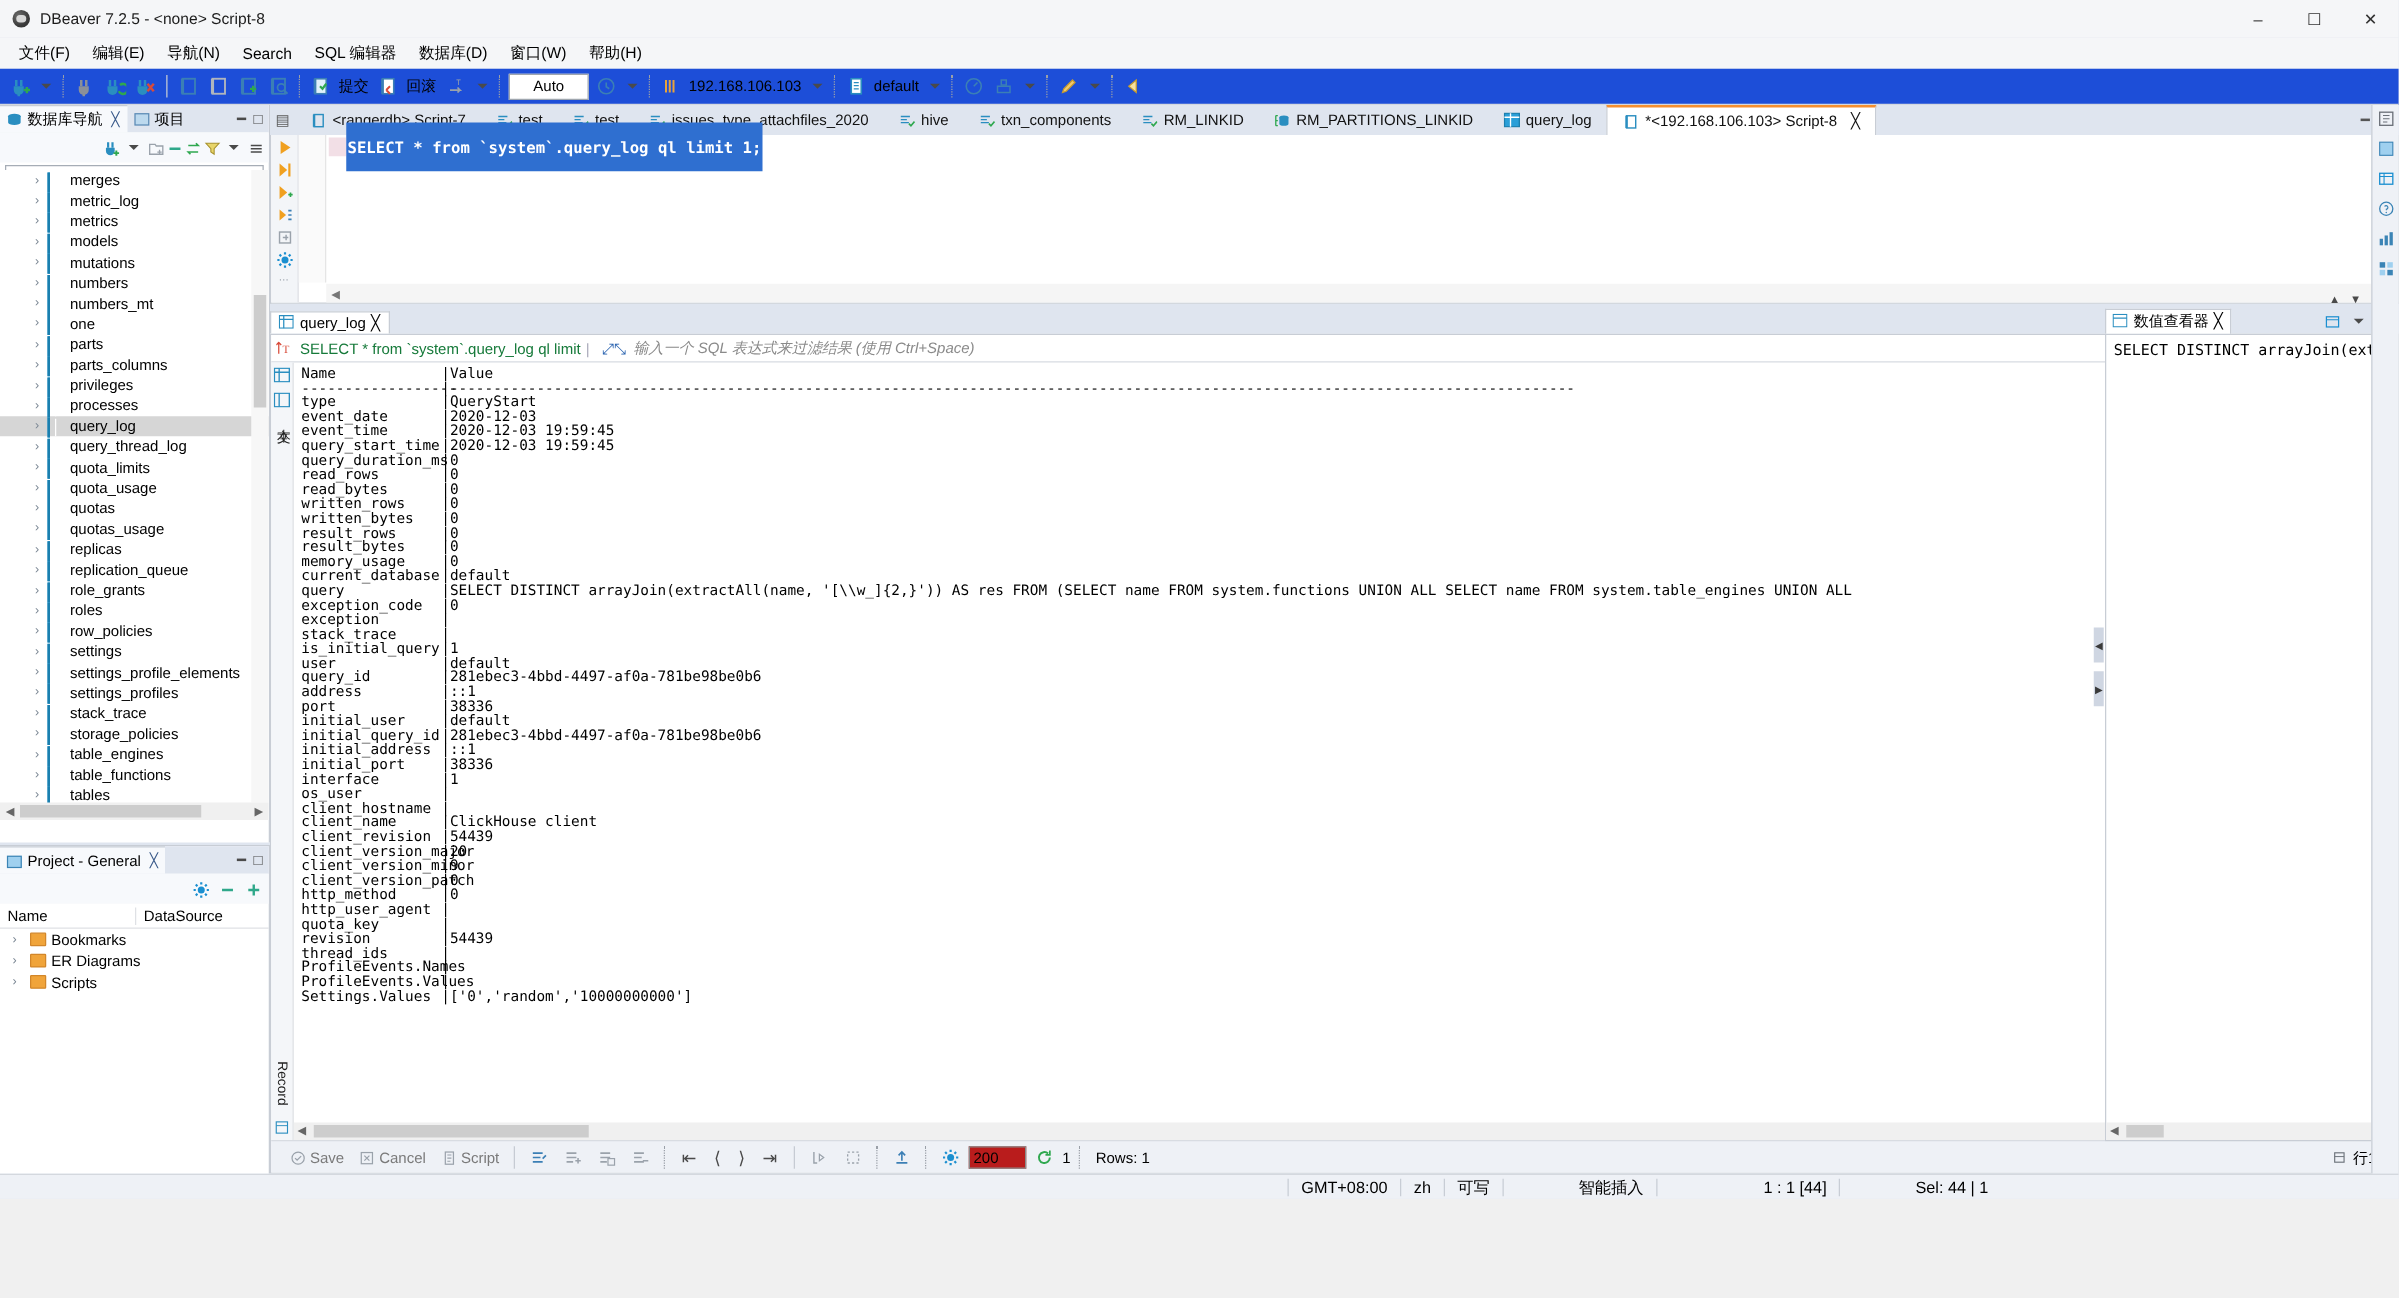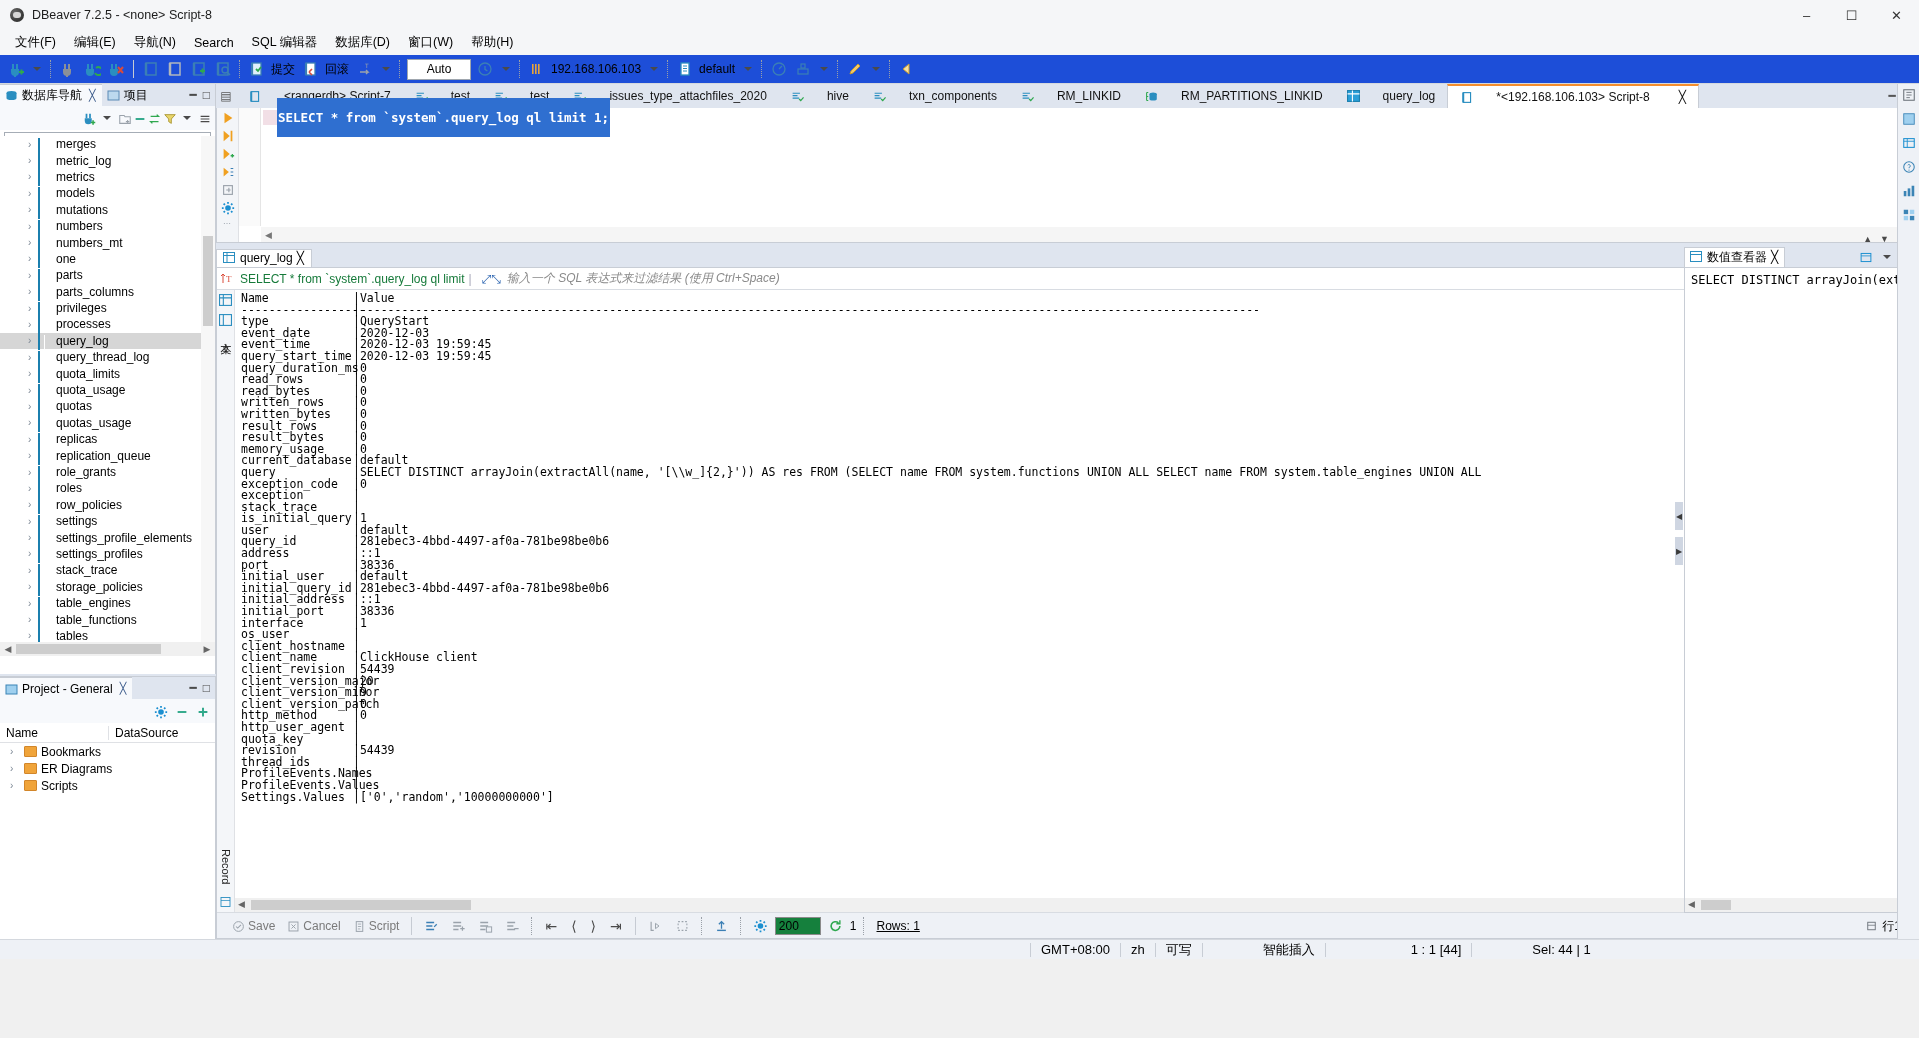--- a/index.html
+++ b/index.html
@@ -99,21 +99,21 @@
   .proj-head { height: 20px; display:flex; align-items:center; font-size:12px; border-bottom:1px solid #dfe1e5; }
   .proj-head .c1 { width: 108px; padding-left: 6px; }
   .proj-head .c2 { flex:1; border-left:1px solid #dfe1e5; padding-left:6px; }
   .pitem { height: 17px; display:flex; align-items:center; padding-left: 10px; font-size:12px; gap:4px;}
   .folder { width:13px; height:11px; background:#f0a43a; border:1px solid #d2862a; border-radius:1px; position:relative;}
 
   
   .editor-area { position: absolute; left: 216px; top: 84px; right: 0; bottom: 20px; background: #dfe5ef; }
   .etabs { height: 24px; display: flex; align-items: stretch; font-size: 12px; background:#dfe5ef; }
   .elead { width: 20px; display:flex; align-items:center; justify-content:center; color:#5a5a5a; }
-  .etab { display: flex; align-items: center; gap: 23px; padding: 0 12px; white-space: nowrap; color:#111; }
+  .etab { display: flex; align-items: center; gap: 5px; padding: 0 12px; white-space: nowrap; color:#111; }
   .etab.active { background: #ffffff; border: 1px solid #c8cdd5; border-bottom: 0;
                  border-top: 2px solid #f58e2e; }
   .etabs .right-ctrl { margin-left:auto; display:flex; align-items:center; gap:8px; padding-right:8px; color:#555;}
 
   .sqlwrap { position:absolute; left:0; right:0; top:24px; height: 135px; background:#fff;
              border:1px solid #c8cdd5; border-top:0; }
   .sql-vtool { position:absolute; left:0; top:0; width:22px; bottom:0; background:#f3f5f8;
                border-right:1px solid #dfe1e5; display:flex; flex-direction:column; align-items:center; gap:6px; padding-top:3px;}
   .sql-gutter { position:absolute; left:22px; top:0; width:22px; bottom:16px; background:#fafafa;
                 border-right:1px solid #e5e5e5;}
@@ -150,23 +150,23 @@
   .grid-vsb { width:14px; background:#f4f4f4; border-left:1px solid #e1e1e1; position:relative;}
   .grid-vsb .vt { position:absolute; left:2px; top:2px; width:10px; height:420px; background:#cdcdcd; }
   .grid-hsb { position:absolute; left:18px; right:0; bottom:0; height:14px; background:#f0f0f0; }
   .grid-hsb .ht { position:absolute; left:16px; top:2px; height:10px; width:220px; background:#cdcdcd; }
 
   .gridtoolbar { position:absolute; left:0; right:0; bottom:0; height:26px; background:#eef1f6;
                  border-top:1px solid #d8dce2; display:flex; align-items:center; padding-left:10px;
                  font-size:12px; color:#7a7a7a; gap:2px; }
   .gt-item { display:flex; align-items:center; gap:3px; padding: 0 5px; }
   .gt-arrow { padding: 0 6px; color:#4a4a4a; font-size:14px; }
-  .fetchbox { width:46px; height:18px; border:1px solid #8a8a8a; background:#15803d; color:#000;
+  .fetchbox { width:46px; height:18px; border:1px solid #8a8a8a; background:#b91c1c; color:#000;
               display:flex; align-items:center; padding-left:3px; font-size:12px; }
-  .rows-label { color:#000; padding-left:6px;text-decoration:underline; }
+  .rows-label { color:#000; padding-left:6px; }
 
   
   .valpanel { position:absolute; right:0; top:163px; bottom:26px; width: 235px; }
   .val-tabbar { height:20px; display:flex; align-items:center; }
   .val-tab { display:flex; align-items:center; gap:4px; font-size:12px; background:#fff;
              border:1px solid #c8cdd5; border-bottom:0; padding:1px 6px 2px 5px;}
   .val-ctl { margin-left:auto; display:flex; align-items:center; gap:6px; padding-right:4px; color:#444;}
   .val-body { position:absolute; top:20px; left:0; right:0; bottom:0; background:#fff; border:1px solid #c8cdd5;}
   .val-text { padding:5px 4px 0 6px; font-size:12px; font-family:"DejaVu Sans Mono", monospace;
               white-space:nowrap; overflow:hidden;}

